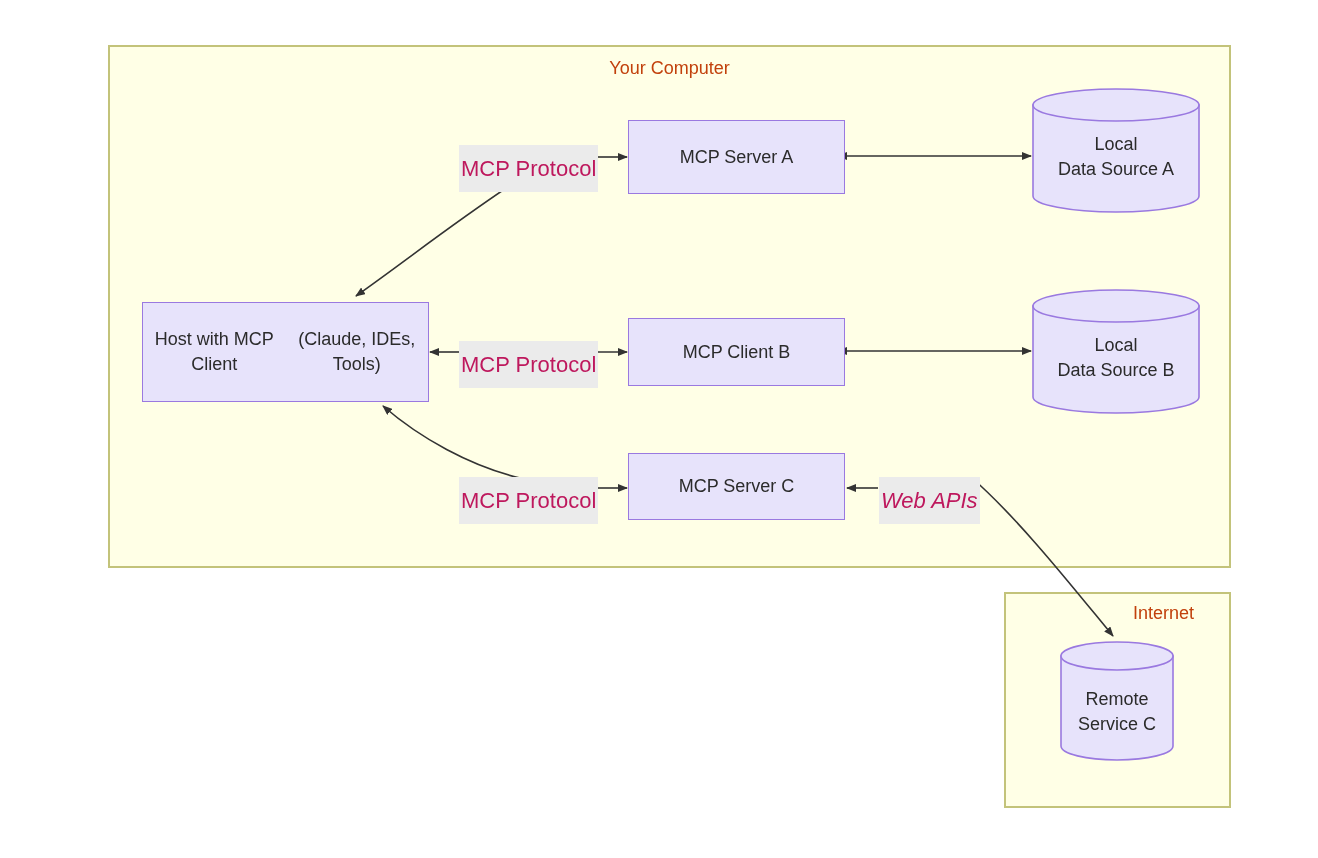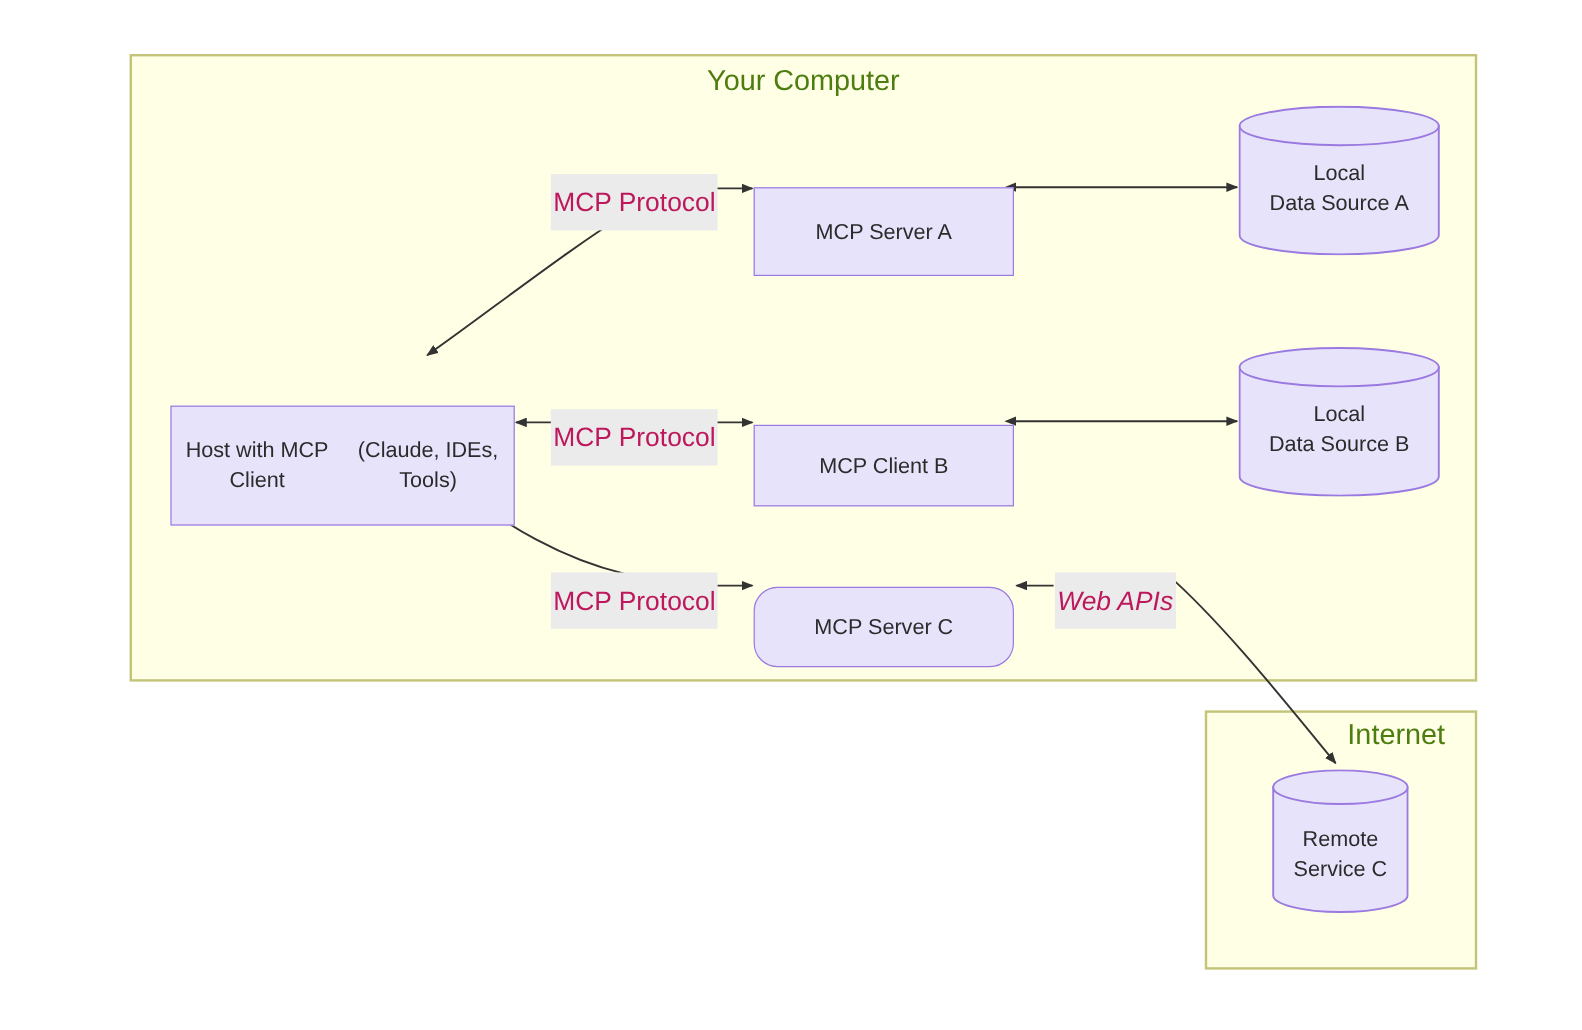--- a/index.html
+++ b/index.html
@@ -26,39 +26,38 @@
   .group-box {
     position: absolute;
     background: #ffffe6;
     border: 2px solid #c3c37a;
     box-sizing: border-box;
   }
   .group-title {
     position: absolute;
     width: 100%;
     text-align: center;
-    color: #4d7c0f;
-    font-size: 24px;
+    color: #c2410c;
+    font-size: 18px;
     line-height: 22px;
     font-family: "Liberation Sans", sans-serif;
   }
   .node-box {
     position: absolute;
     background: #e7e3fb;
     border: 1.6px solid #9a79e0;
     box-sizing: border-box;
     display: flex;
     align-items: center;
     justify-content: center;
     text-align: center;
     color: #2b2b2b;
     font-size: 18px;
     line-height: 25px;
     font-family: "Liberation Sans", sans-serif;
-    margin-top: 36px;
   }
   .cyl {
     position: absolute;
     box-sizing: border-box;
   }
   .cyl svg { position: absolute; left:0; top:0; }
   .cyl .cyl-label {
     position: absolute;
     left: 0;
     width: 100%;
@@ -129,21 +128,21 @@
   </div>
 
   <div class="node-box" style="left:628px; top:120px; width:217px; height:74px;">
     <span>MCP Server A</span>
   </div>
 
   <div class="node-box" style="left:628px; top:318px; width:217px; height:68px;">
     <span>MCP Client B</span>
   </div>
 
-  <div class="node-box" style="left:628px; top:453px; width:217px; height:67px;border-radius:20px;">
+  <div class="node-box" style="left:628px; top:453px; width:217px; height:67px;">
     <span>MCP Server C</span>
   </div>
 
   <div class="cyl" style="left:1032px; top:88px; width:168px; height:125px;">
     <svg width="168" height="125" viewBox="0 0 168 125" xmlns="http://www.w3.org/2000/svg">
       <path d="M1,17 L1,108 A83,16 0 0 0 167,108 L167,17 Z" fill="#e7e3fb" stroke="#9a79e0" stroke-width="1.6"></path>
       <ellipse cx="84" cy="17" rx="83" ry="16" fill="#e7e3fb" stroke="#9a79e0" stroke-width="1.6"></ellipse>
     </svg>
     <div class="cyl-label" style="top:44px;">Local</div>
     <div class="cyl-label" style="top:69px;">Data Source A</div>

